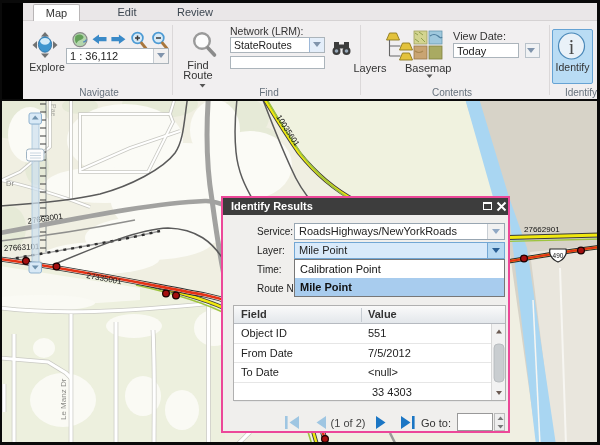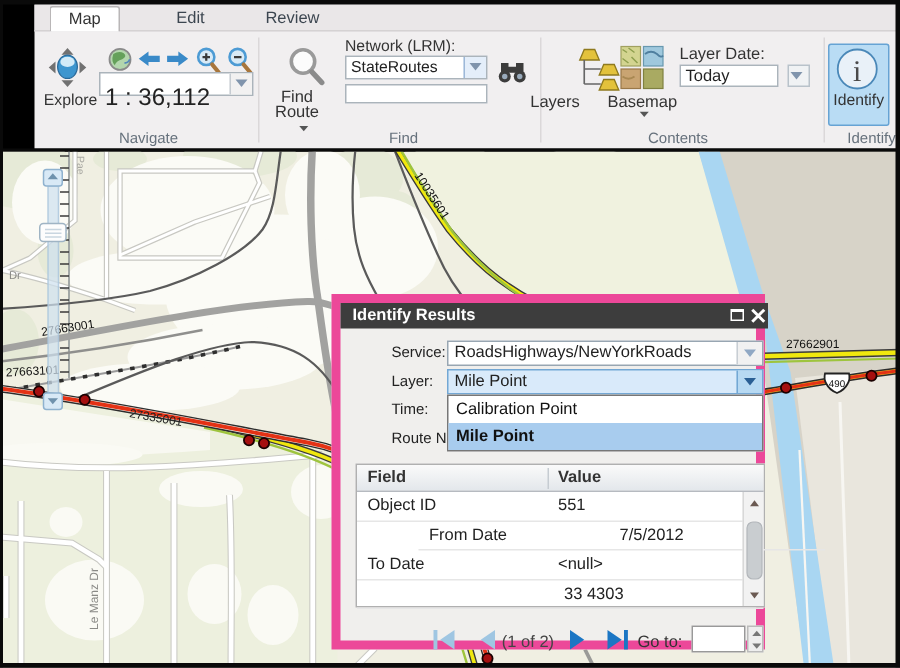--- a/index.html
+++ b/index.html
@@ -13,21 +13,21 @@
 #tab-review { left:146px; width:52px; }
 .sep { position:absolute; top:25px; height:70px; width:1px; background:#dbd8d9; }
 .glabel { position:absolute; top:87px; font-size:10px; color:#66717c; text-align:center; width:80px; }
 .rlbl { position:absolute; font-size:11px; color:#333; white-space:nowrap; }
 .combo { position:absolute; background:#fff; border:1px solid #abb4bb;text-align:center; }
 .combo .txt { position:absolute; left:3px; top:0; font-size:10.5px; color:#222; line-height:12px; white-space:nowrap; }
 .ddbtn { position:absolute; right:0; top:0; bottom:0; width:15px; background:#f2f1f1; border-left:1px solid #c6ccd2; }
 .ddbtn:after { content:""; position:absolute; left:3px; top:4px; border:4px solid transparent; border-top:5px solid #8094ac; }
 #identify-btn { position:absolute; left:529px; top:29px; width:41px; height:55px; background:#b9dcf4; border:1px solid #66a3d4; border-radius:2px; }
 #map { position:absolute; left:0px; top:101px; width:600px; height:342px; }
-#dlg { position:absolute; left:221px; top:196px; width:289px; height:237px; background:#f0efed; border:6px solid #ec4899; z-index:10; }
+#dlg { position:absolute; left:221px; top:196px; width:289px; height:237px; background:#f0efed; border:2px solid #ec4899; z-index:10; }
 #dtitle { position:absolute; left:0; top:0; width:285px; height:17px; background:#3d3d3d; color:#fff; font-weight:bold; font-size:11px; line-height:16px; padding-left:8px; }
 #dmax { position:absolute; right:16px; top:4px; width:9px; height:8px; border:1px solid #fff; border-top:2.5px solid #fff; }
 #dclose { position:absolute; right:1px; top:3px; width:11px; height:11px; }
 .dlbl { position:absolute; left:10px; font-size:10px; color:#222;margin-left:24px; }
 .dcombo { position:absolute; left:71px; width:211px; height:17px; border:1px solid;padding-left:32px; }
 .dtxt { position:absolute; left:4px; top:1px; font-size:11px; color:#222; white-space:nowrap; }
 .dbtn { position:absolute; right:0; top:0; bottom:0; width:17px; }
 .arr { position:absolute; left:4px; top:5px; border:4px solid transparent; border-top-width:5px; }
 #ddlist { position:absolute; left:71px; top:61px; width:211px; height:38px; background:#fff; border:1px solid #777; z-index:5; }
 .dditem { height:18px; font-size:11px; color:#111; padding-left:5px; line-height:18px; }
@@ -118,33 +118,33 @@
 
     <circle cx="548.5" cy="46" r="13" fill="#e9f1f8" stroke="#4a88b8" stroke-width="1.2"></circle>
     <text x="548.5" y="54" font-size="20" font-family="Liberation Serif" fill="#4a4a4a" text-anchor="middle">i</text>
 
     <path d="M575,40.5 h11 M580.5,34.5 v11.5" stroke="#c14a28" stroke-width="2.6"></path>
     <circle cx="584.5" cy="35" r="3.2" fill="#2a77c8"></circle>
     <text x="584.5" y="37.5" font-size="6" fill="#fff" text-anchor="middle" font-family="Liberation Serif">i</text>
   </svg>
   <div class="rlbl" style="left:3px; top:61px; width:42px; text-align:center; font-size:10.5px;">Explore</div>
   <div class="combo" style="left:43px; top:48px; width:103px; height:16px;">
-      <span class="txt" style="top:11px; font-size:16px;">1 : 36,112</span>
+      <span class="txt" style="top:1px; font-size:11px;">1 : 36,112</span>
       <span class="ddbtn"></span>
     </div>
   <div class="rlbl" style="left:154px; top:61px; width:42px; text-align:center; line-height:9.6px;">Find<br>Route</div>
   <div class="rlbl" style="left:207px; top:25px; font-size:10.5px;">Network (LRM):</div>
   <div class="combo" style="left:207px; top:37px; width:95px; height:16px;">
       <span class="txt" style="top:1px;">StateRoutes</span>
       <span class="ddbtn" style="background:#e4eefa;border-left:1px solid #9db8d8;"></span>
     </div>
   <div class="combo" style="left:207px; top:56px; width:95px; height:13px;"></div>
   <div class="rlbl" style="left:330px; top:62px; width:34px; text-align:center;">Layers</div>
   <div class="rlbl" style="left:382px; top:62px; width:46px; text-align:center;">Basemap</div>
-  <div class="rlbl" style="left:430px; top:30px;">Layer Date:</div>
+  <div class="rlbl" style="left:430px; top:30px;">View Date:</div>
   <div class="combo" style="left:430px; top:43px; width:66px; height:15px;">
       <span class="txt" style="top:1px; font-size:11px;">Today</span>
     </div>
   <div class="combo" style="left:502px; top:43px; width:15px; height:15px; background:#f0f2f4; border:1px solid #b9c2ca;">
       <span class="ddbtn" style="border-left:none; background:transparent;"></span>
     </div>
   <div class="rlbl" style="left:529px; top:61px; width:41px; text-align:center; font-size:10.5px;">Identify</div>
 </div>
 <svg id="map" width="600" height="342" viewBox="0 101 600 342">
   <rect x="0" y="101" width="600" height="342" fill="#f0efe2"></rect>
@@ -347,21 +347,21 @@
   <div id="dtable">
     <div id="dthead">
         <span style="position:absolute;left:7px;">Field</span>
         <span style="position:absolute;left:134px;">Value</span>
         <span style="position:absolute;left:127px;top:2px;width:1px;height:14px;background:#c6ccd2;"></span>
       </div>
     <div class="trow" style="top:18px;">
         <span class="tc1">Object ID</span>
         <span class="tc2">551</span>
       </div>
-    <div class="trow" style="top:37.5px;margin-left:41px;">
+    <div class="trow" style="top:37.5px;">
         <span class="tc1">From Date</span>
         <span class="tc2">7/5/2012</span>
       </div>
     <div class="trow" style="top:57px;">
         <span class="tc1">To Date</span>
         <span class="tc2">&lt;null&gt;</span>
       </div>
     <div class="trow" style="top:76.5px;">
         <span class="tc2" style="left:138px;">33 4303</span>
       </div>

